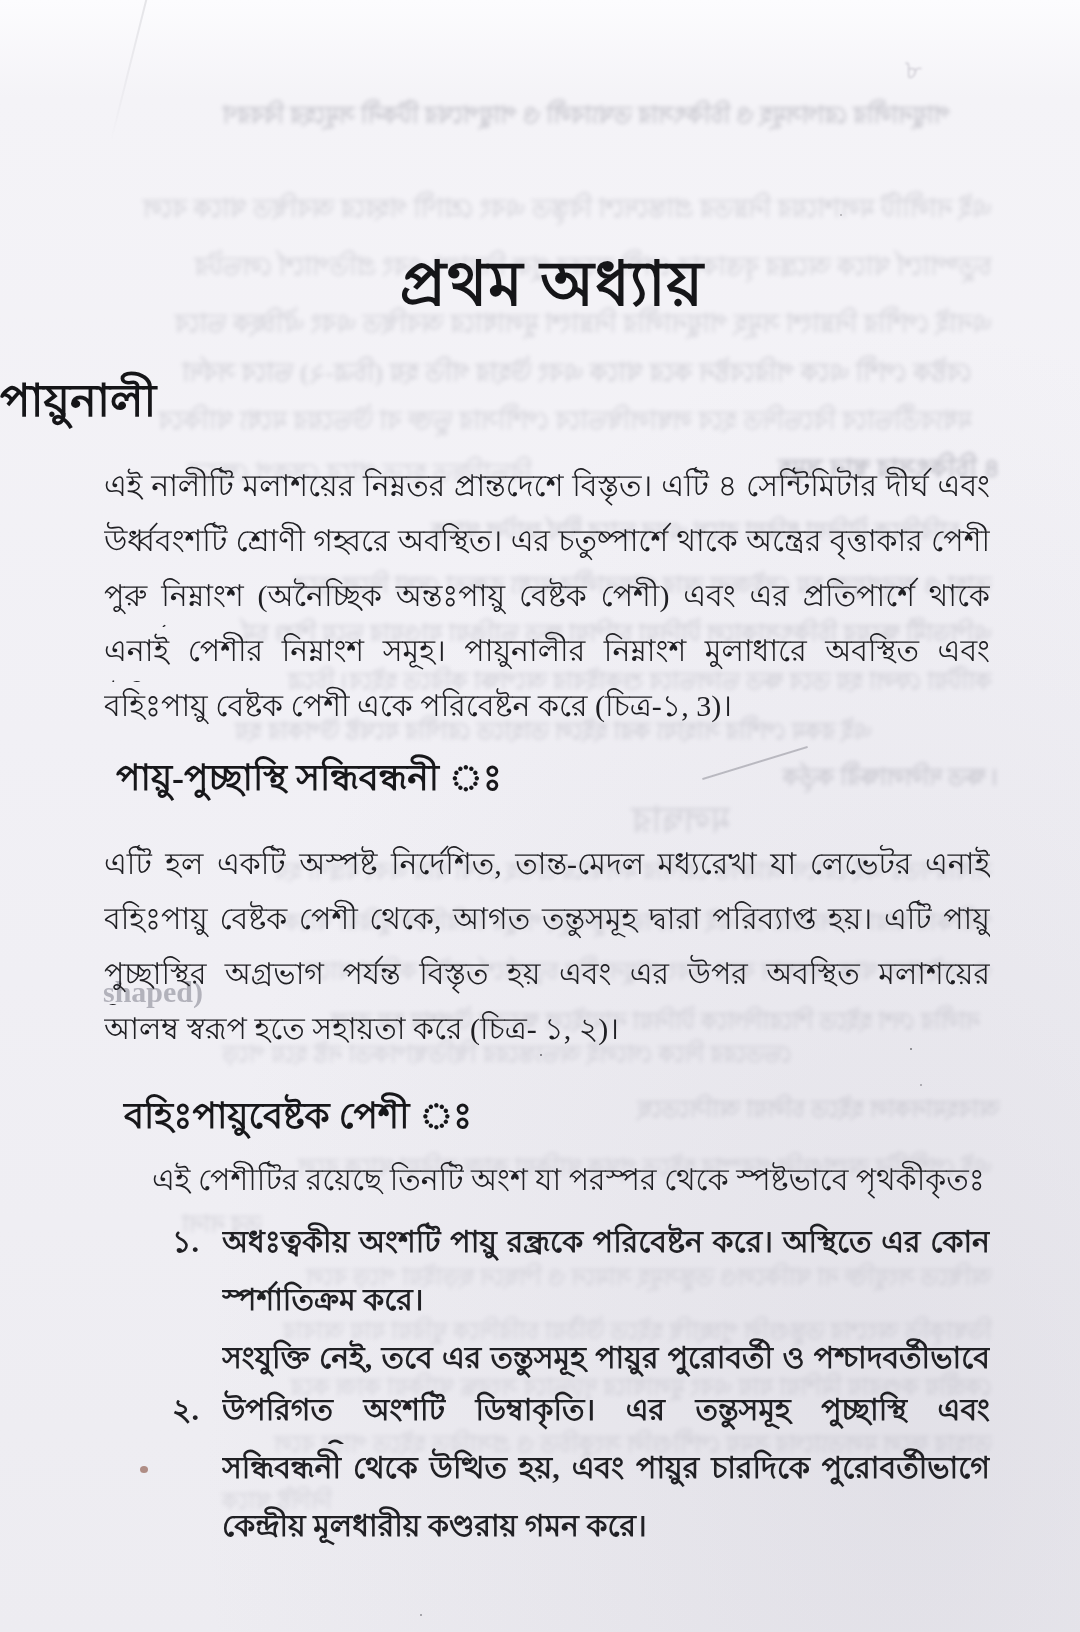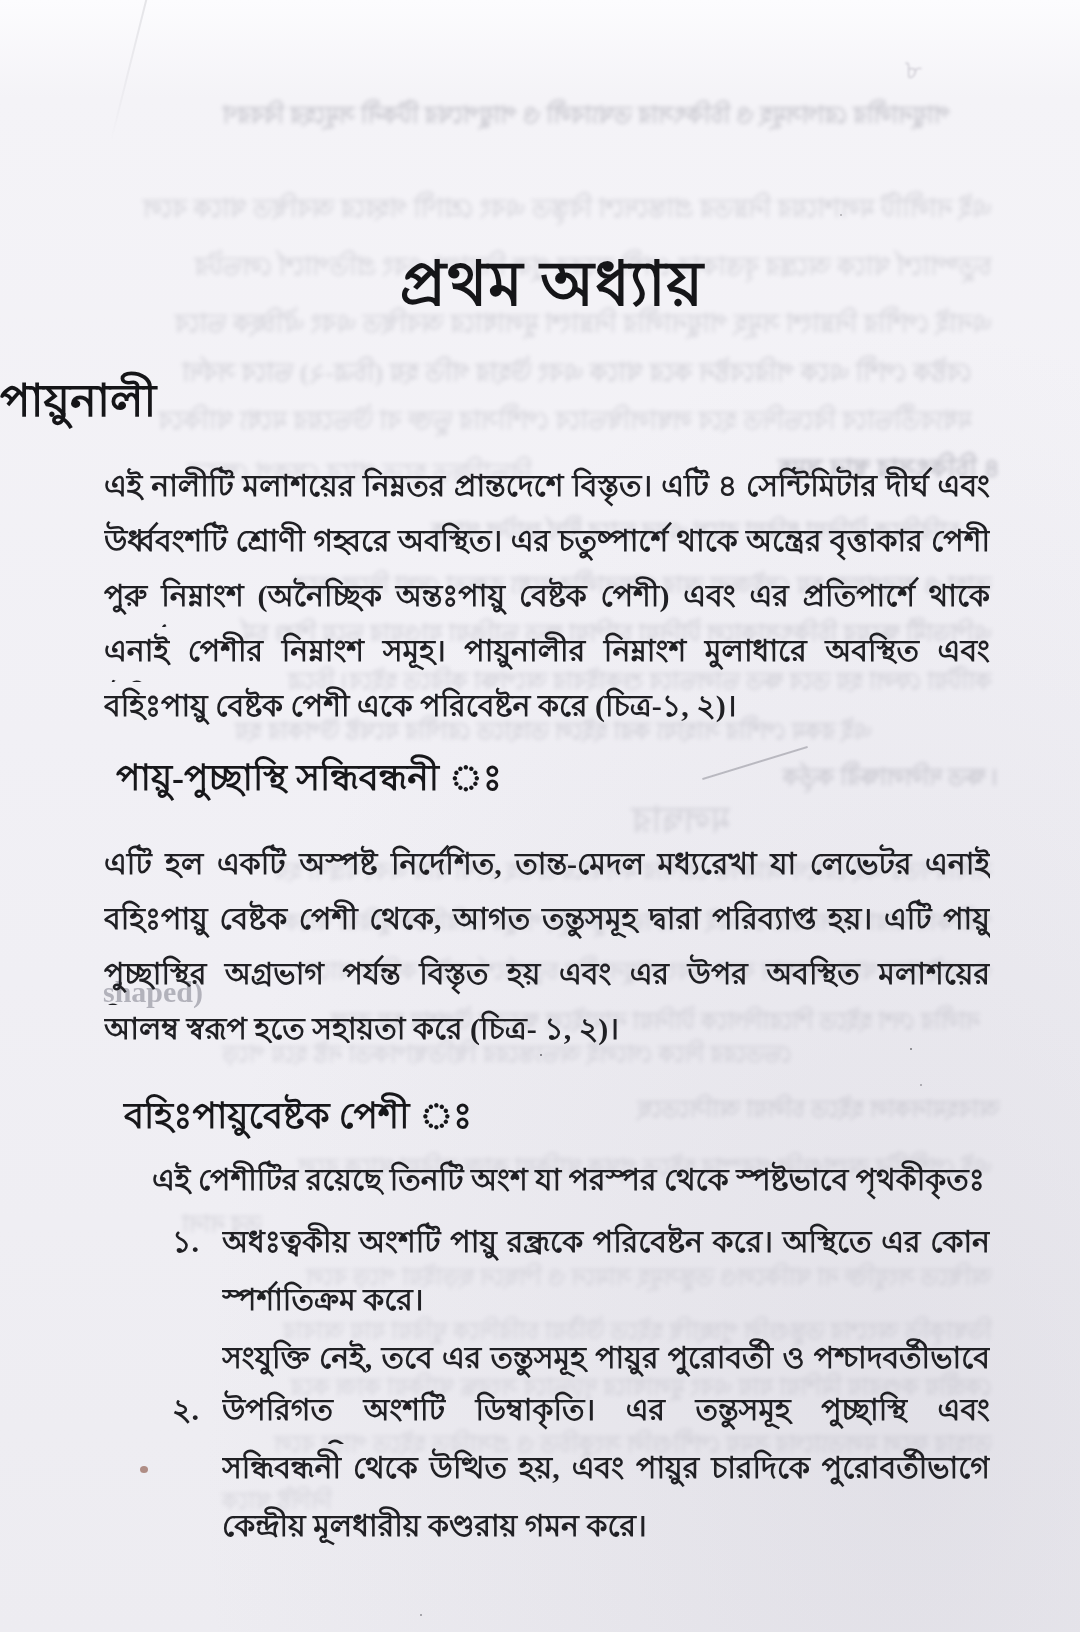--- a/index.html
+++ b/index.html
@@ -49,21 +49,21 @@
   .chapter-title{
     position:absolute;top:236px;left:12px;width:100%;
     text-align:center;font-size:62px;font-weight:bold;letter-spacing:1px;
     color:#151518;
   }
   .chapter-subtitle{
     position:absolute;top:366px;left:0;width:100%;
     font-size:45px;font-weight:bold;
     color:#151518;
   }
-  .para{position:absolute;left:104px;width:886px;font-size:30px;font-weight:700;color:#202024;}
+  .para{position:absolute;left:104px;width:886px;font-size:30px;font-weight:400;color:#202024;}
   .tline{height:55px;line-height:48px;text-align:justify;text-align-last:justify;overflow:hidden;}
   .tline.last{text-align-last:left;}
   .section-heading{
     position:absolute;left:116px;font-size:36px;font-weight:bold;color:#17171a;
   }
   .list-item{position:absolute;left:172px;width:818px;font-size:30px;font-weight:600;color:#202024;}
   .list-item .num{position:absolute;left:0;top:0;width:48px;line-height:48px;}
   .list-item .lines{margin-left:50px;width:768px;}
   .list-item .tline{height:58px;}
   #p-intro{top:462px;}
@@ -120,21 +120,21 @@
 
     <div class="chapter-title">প্রথম অধ্যায়</div>
 
     <div class="chapter-subtitle">পায়ুনালী</div>
 
     <div class="para" id="p-intro">
         <div class="tline">এই নালীটি মলাশয়ের নিম্নতর প্রান্তদেশে বিস্তৃত। এটি ৪ সেন্টিমিটার দীর্ঘ এবং</div>
         <div class="tline">উর্ধ্ববংশটি শ্রোণী গহ্বরে অবস্থিত। এর চতুষ্পার্শে থাকে অন্ত্রের বৃত্তাকার পেশী স্তরের</div>
         <div class="tline">পুরু নিম্নাংশ (অনৈচ্ছিক অন্তঃপায়ু বেষ্টক পেশী) এবং এর প্রতিপার্শে থাকে লেভটর</div>
         <div class="tline">এনাই পেশীর নিম্নাংশ সমূহ। পায়ুনালীর নিম্নাংশ মুলাধারে অবস্থিত এবং ঐচ্ছিক</div>
-        <div class="tline last">বহিঃপায়ু বেষ্টক পেশী একে পরিবেষ্টন করে (চিত্র-১, ২)।</div>
+        <div class="tline last">বহিঃপায়ু বেষ্টক পেশী একে পরিবেষ্টন করে (চিত্র-১, 3)।</div>
       </div>
 
     <div class="section-heading" id="h-ligament">পায়ু-পুচ্ছাস্থি সন্ধিবন্ধনী ঃ</div>
 
     <div class="para" id="p-ligament">
         <div class="tline">এটি হল একটি অস্পষ্ট নির্দেশিত, তান্ত-মেদল মধ্যরেখা যা লেভেটর এনাই এবং</div>
         <div class="tline">বহিঃপায়ু বেষ্টক পেশী থেকে, আগত তন্তুসমূহ দ্বারা পরিব্যাপ্ত হয়। এটি পায়ু থেকে</div>
         <div class="tline">পুচ্ছাস্থির অগ্রভাগ পর্যন্ত বিস্তৃত হয় এবং এর উপর অবস্থিত মলাশয়ের নিম্নাংশের</div>
         <div class="tline last">আলম্ব স্বরূপ হতে সহায়তা করে (চিত্র- ১, ২)।</div>
       </div>

